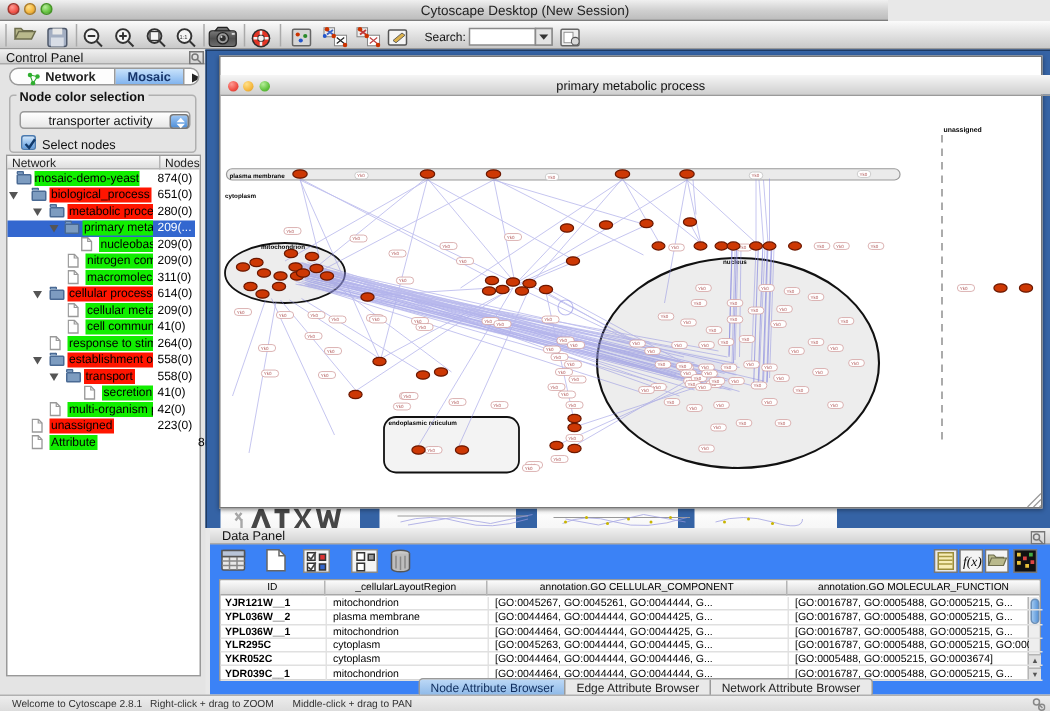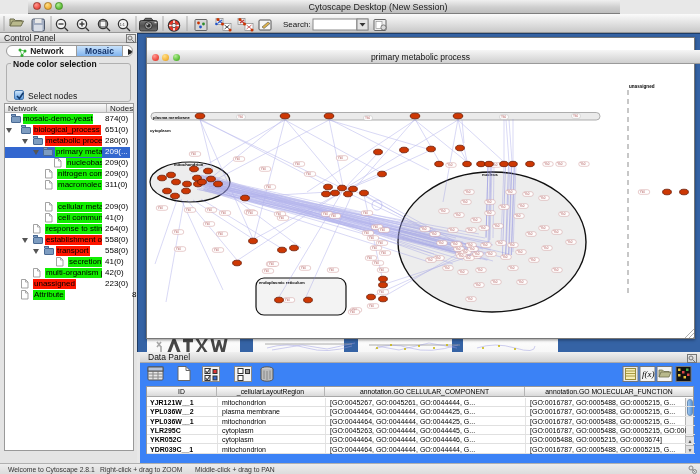--- a/index.html
+++ b/index.html
@@ -1,18 +1,18 @@
 <!DOCTYPE html>
 <html><head><meta charset="utf-8"><style>
 *{margin:0;padding:0;box-sizing:border-box;}
 body{transform:translateZ(0);width:700px;height:474px;font-family:"Liberation Sans",sans-serif;font-size:8px;overflow:hidden;position:relative;background:#e8e8e8;}
 .abs{position:absolute;}
 </style></head><body>
 
-<div class="abs" style="left:0;top:0;width:592px;height:14px;background:linear-gradient(#f0f0f0 0%,#cfcfcf 55%,#bdbdbd 100%);border-bottom:1px solid #7e7e7e;margin-left:28px;">
+<div class="abs" style="left:0;top:0;width:592px;height:14px;background:linear-gradient(#f0f0f0 0%,#cfcfcf 55%,#bdbdbd 100%);border-bottom:1px solid #7e7e7e;">
  <div class="abs" style="left:5px;top:2px;width:7.5px;height:7.5px;border-radius:50%;background:radial-gradient(circle at 35% 30%,#ff9a93,#f2544a 60%,#c93a31);border:0.5px solid #a03830;"></div>
  <div class="abs" style="left:16px;top:2px;width:7.5px;height:7.5px;border-radius:50%;background:radial-gradient(circle at 35% 30%,#ffe089,#f5b73d 60%,#cd9430);border:0.5px solid #ad7d28;"></div>
  <div class="abs" style="left:27px;top:2px;width:7.5px;height:7.5px;border-radius:50%;background:radial-gradient(circle at 35% 30%,#b6ee9a,#66c440 60%,#4d9e2e);border:0.5px solid #479428;"></div>
  <div class="abs" style="left:0;top:2px;width:700px;text-align:center;font-size:9px;color:#222;">Cytoscape Desktop (New Session)</div>
 </div>
 
 <div class="abs" style="left:0;top:14px;width:700px;height:19px;background:linear-gradient(#fbfbfb,#c9c9c9);border-bottom:1px solid #989898;">
 <svg width="700" height="19">
 <defs>
         <linearGradient id="camg" x1="0" y1="0" x2="0" y2="1">
@@ -108,20 +108,29 @@
  </div>
  <svg class="abs" style="left:18px;top:15px" width="9" height="9">
       <circle cx="2" cy="2" r="1.5" fill="#2fae2f"></circle>
       <circle cx="7" cy="3" r="1.5" fill="#2fae2f"></circle>
       <circle cx="4" cy="7.5" r="1.5" fill="#2fae2f"></circle>
       <path d="M2 2 L7 3 L4 7.5 Z" fill="none" stroke="#2fae2f" stroke-width="0.7"></path>
     </svg>
 
  <div class="abs" style="left:6px;top:30px;width:125px;height:39px;border:1px solid #b0b0b0;border-radius:3px;"></div>
  <div class="abs" style="left:11px;top:26px;background:#e4e4e4;padding:0 2px;font-size:8.5px;font-weight:bold;color:#111;">Node color selection</div>
+ <div class="abs" style="left:13px;top:41px;width:114px;height:12px;background:linear-gradient(#fff,#e7e7e7);border:1px solid #9a9a9a;border-radius:3px;">
+   <div class="abs" style="left:8px;top:0px;width:90px;line-height:11px;font-size:8.5px;color:#111;text-align:center;">transporter activity</div>
+   <div class="abs" style="left:99px;top:0.5px;width:13px;height:10px;background:linear-gradient(#9ec7f5,#4f8fd8);border:0.5px solid #777;border-radius:2.5px;">
+     <svg width="13" height="10">
+          <path d="M6.5 1.5 l2.8 3 h-5.6 z" fill="#fff"></path>
+          <path d="M6.5 8.5 l2.8-3 h-5.6 z" fill="#fff"></path>
+        </svg>
+   </div>
+ </div>
  <div class="abs" style="left:14px;top:57px;width:10px;height:10px;background:linear-gradient(#cfe6fb,#5f9ce0);border:1px solid #4a7ab0;border-radius:2px;">
   <svg width="10" height="10">
         <path d="M2 5 l2.4 2.5 L8.3 1.8" stroke="#123a6b" stroke-width="1.6" fill="none"></path>
       </svg>
  </div>
  <div class="abs" style="left:28px;top:58px;font-size:8.5px;color:#111;">Select nodes</div>
 
  <div class="abs" style="left:4px;top:70px;width:130px;height:348px;background:#fff;border:1px solid #999;"></div>
  <div class="abs" style="left:5px;top:71px;width:128px;height:9px;background:linear-gradient(#fafafa,#dedede);border-bottom:1px solid #b5b5b5;">
    <div class="abs" style="left:3px;top:0;font-size:8px;color:#222;line-height:9px;">Network</div>
@@ -170,20 +179,27 @@
       <div style="position:absolute;left:52px;top:0px;height:10.5px;line-height:10.5px;background:#11ee00;color:#000;padding:0 1px;white-space:nowrap;max-width:45px;overflow:hidden;">nitrogen compo</div>
       <div style="position:absolute;left:100px;top:0px;height:10.5px;line-height:10.5px;color:#000;">209(0)</div>
     </div>
     <div style="position:absolute;left:5px;top:146.5px;width:125px;height:11px;">
       <svg style="position:absolute;left:40px;top:0px" width="8" height="10">
         <path d="M0.5 0.5 h4 l2.5 2.5 v6 h-6.5 z" fill="#fff" stroke="#999" stroke-width="0.9"></path>
         <path d="M4.5 0.5 v2.5 h2.5" fill="none" stroke="#999" stroke-width="0.8"></path>
       </svg>
       <div style="position:absolute;left:52px;top:0px;height:10.5px;line-height:10.5px;background:#11ee00;color:#000;padding:0 1px;white-space:nowrap;max-width:45px;overflow:hidden;">macromolecule</div>
       <div style="position:absolute;left:100px;top:0px;height:10.5px;line-height:10.5px;color:#000;">311(0)</div>
+    </div>
+    <div style="position:absolute;left:5px;top:157.5px;width:125px;height:11px;">
+      <div style="position:absolute;left:17px;top:3px;width:0;height:0;border-left:3.5px solid transparent;border-right:3.5px solid transparent;border-top:5px solid #555;"></div>
+      <div style="position:absolute;left:28px;top:2px;width:10px;height:7px;background:#7d9cc0;border:1px solid #4a6a94;border-radius:1px;"></div>
+      <div style="position:absolute;left:28px;top:0.5px;width:5px;height:2px;background:#7d9cc0;border:1px solid #4a6a94;border-bottom:none;border-radius:1px 1px 0 0;"></div>
+      <div style="position:absolute;left:40px;top:0px;height:10.5px;line-height:10.5px;background:#ff1500;color:#000;padding:0 1px;white-space:nowrap;max-width:57px;overflow:hidden;">cellular process</div>
+      <div style="position:absolute;left:100px;top:0px;height:10.5px;line-height:10.5px;color:#000;">614(0)</div>
     </div>
     <div style="position:absolute;left:5px;top:168.5px;width:125px;height:11px;">
       <svg style="position:absolute;left:40px;top:0px" width="8" height="10">
         <path d="M0.5 0.5 h4 l2.5 2.5 v6 h-6.5 z" fill="#fff" stroke="#999" stroke-width="0.9"></path>
         <path d="M4.5 0.5 v2.5 h2.5" fill="none" stroke="#999" stroke-width="0.8"></path>
       </svg>
       <div style="position:absolute;left:52px;top:0px;height:10.5px;line-height:10.5px;background:#11ee00;color:#000;padding:0 1px;white-space:nowrap;max-width:45px;overflow:hidden;">cellular metabo</div>
       <div style="position:absolute;left:100px;top:0px;height:10.5px;line-height:10.5px;color:#000;">209(0)</div>
     </div>
     <div style="position:absolute;left:5px;top:179.5px;width:125px;height:11px;">
@@ -799,20 +815,25 @@
         </div>
         <div style="position:absolute;left:0;top:46.5px;width:548px;height:9.3px;border-bottom:1px solid #e0e0e0;">
           <div style="position:absolute;left:3px;top:0;width:64px;height:9.3px;line-height:9.3px;font-size:7px;font-weight:bold;overflow:hidden;white-space:nowrap;">YDR039C__1</div>
           <div style="position:absolute;left:75px;top:0;width:102px;height:9.3px;line-height:9.3px;font-size:7px;font-weight:normal;overflow:hidden;white-space:nowrap;">mitochondrion</div>
           <div style="position:absolute;left:183px;top:0;width:194px;height:9.3px;line-height:9.3px;font-size:7px;font-weight:normal;overflow:hidden;white-space:nowrap;">[GO:0044464, GO:0044444, GO:0044444, G...</div>
           <div style="position:absolute;left:383px;top:0;width:156px;height:9.3px;line-height:9.3px;font-size:7px;font-weight:normal;overflow:hidden;white-space:nowrap;">[GO:0016787, GO:0005488, GO:0005215, G...</div>
         </div>
     </div>
   </div>
 
+  <div class="abs" style="left:139px;top:100px;height:13px;display:flex;border:1px solid #9a9a9a;border-radius:3px;overflow:hidden;background:#e9e9e9;">
+    <div style="padding:0 7px;line-height:12px;font-size:8px;background:linear-gradient(#bcd8f6,#8cb8e8);border-right:1px solid #9a9a9a;color:#0e2c5c;">Node Attribute Browser</div>
+    <div style="padding:0 7px;line-height:12px;font-size:8px;border-right:1px solid #9a9a9a;color:#222;">Edge Attribute Browser</div>
+    <div style="padding:0 7px;line-height:12px;font-size:8px;color:#222;">Network Attribute Browser</div>
+  </div>
 </div>
 
 <div class="abs" style="left:0;top:463px;width:700px;height:11px;background:linear-gradient(#ededed,#dcdcdc);border-top:1px solid #b0b0b0;">
   <div class="abs" style="left:8px;top:2px;font-size:6.8px;color:#333;">Welcome to Cytoscape 2.8.1</div>
   <div class="abs" style="left:100px;top:2px;font-size:6.8px;color:#333;">Right-click + drag to ZOOM</div>
   <div class="abs" style="left:195px;top:2px;font-size:6.8px;color:#333;">Middle-click + drag to PAN</div>
   <svg class="abs" style="left:688px;top:1px" width="9" height="9">
       <circle cx="3" cy="3" r="2" fill="none" stroke="#888"></circle>
       <line x1="4.5" y1="4.5" x2="7" y2="7" stroke="#888"></line>
       <circle cx="6.5" cy="6.5" r="2" fill="none" stroke="#888"></circle>

